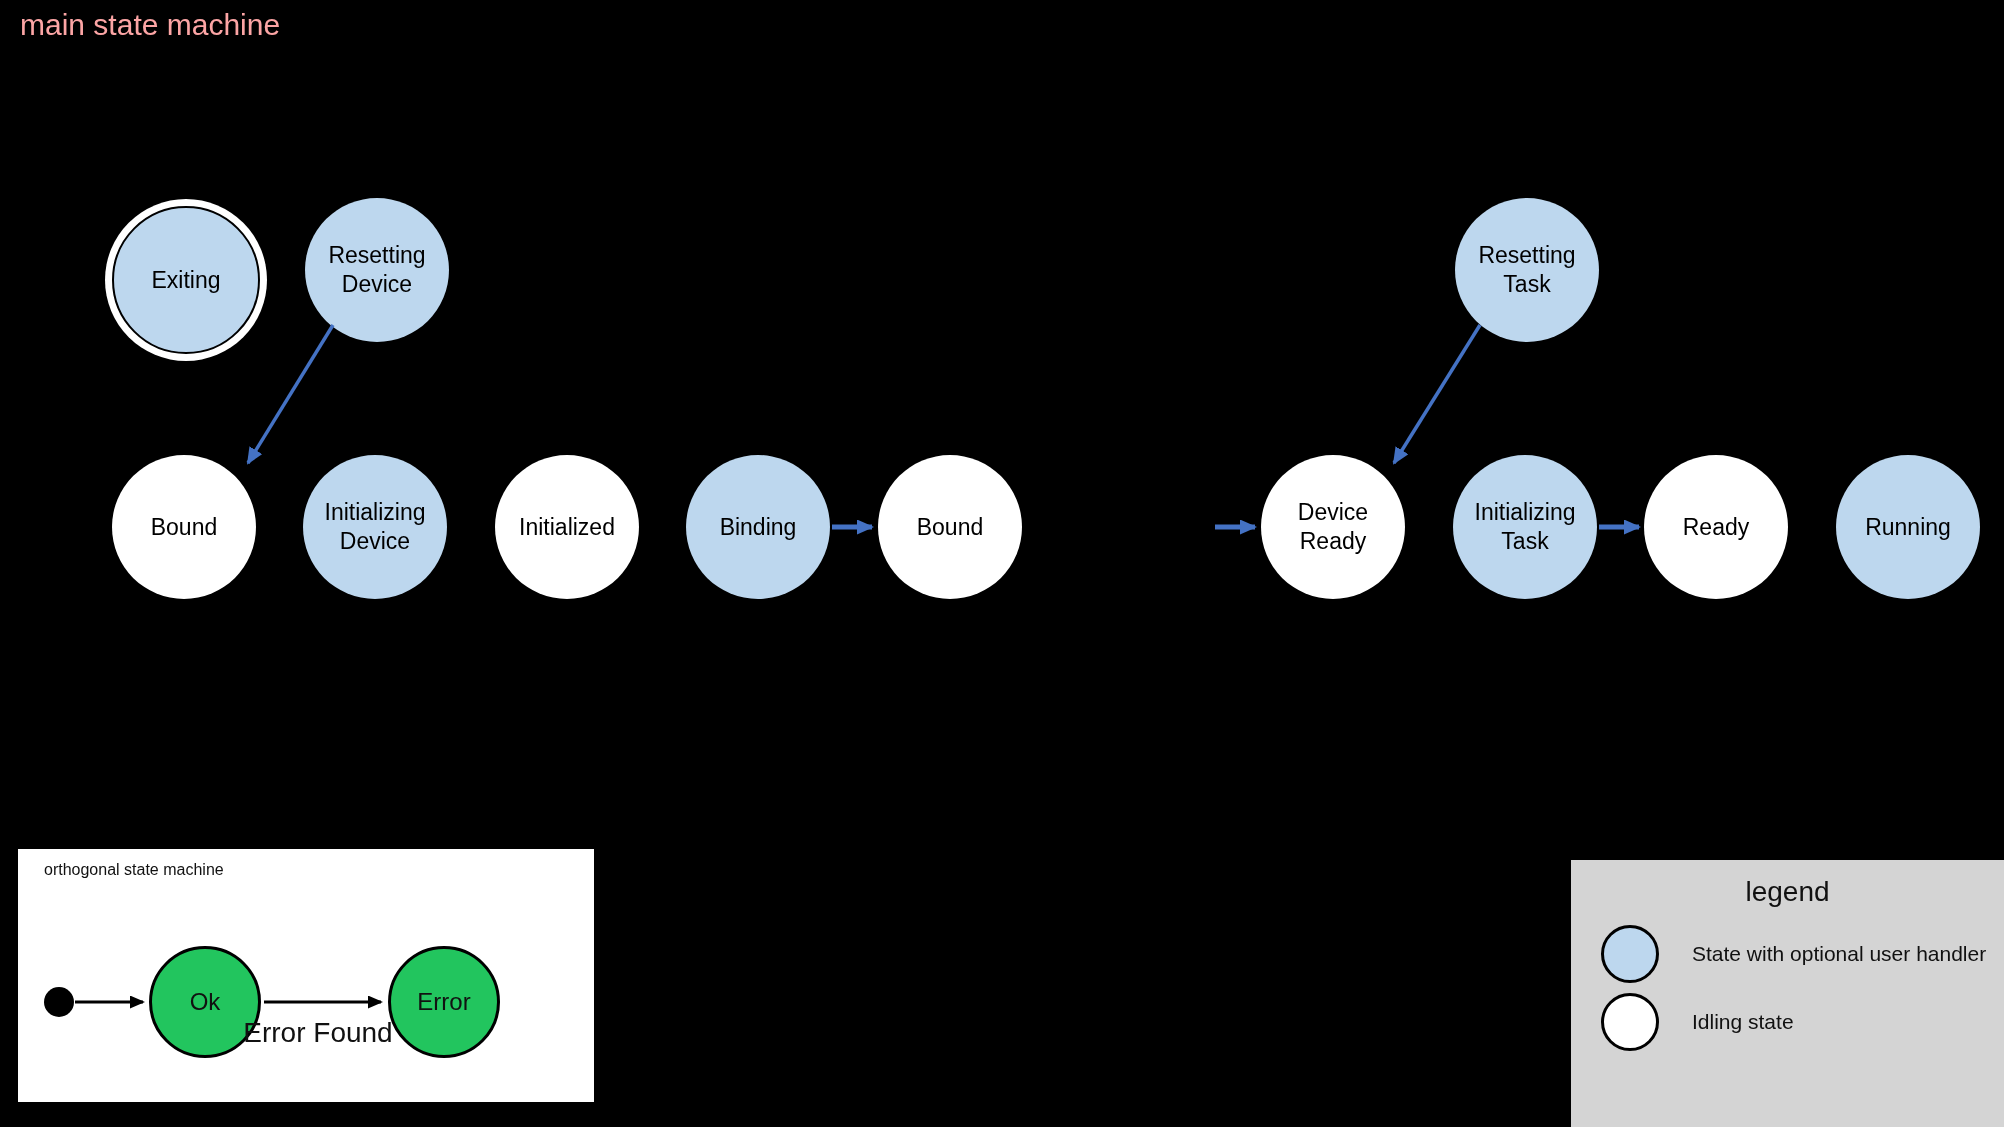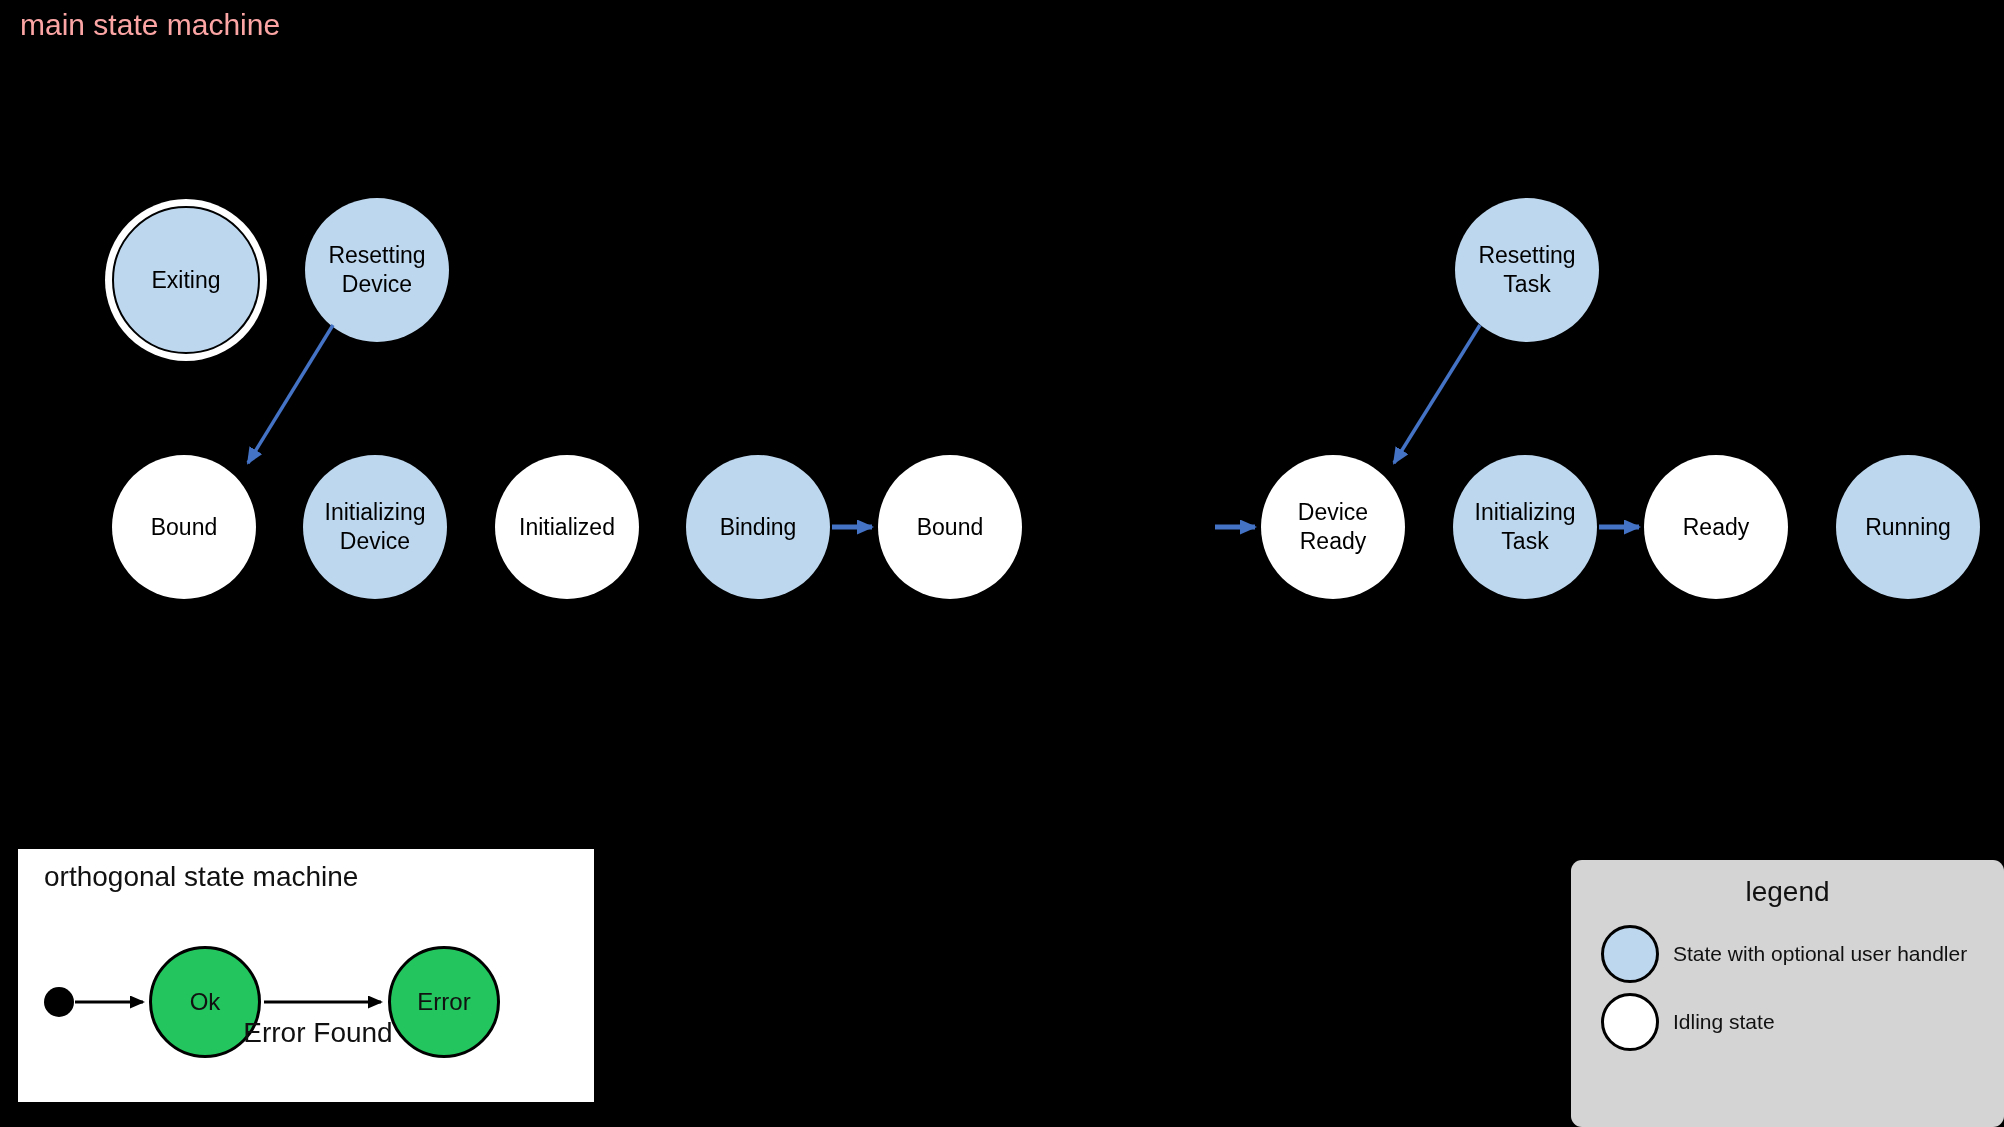--- a/index.html
+++ b/index.html
@@ -21,45 +21,44 @@
   .state.idling { background:#ffffff; }
   .state.final  { border:2px solid #000; box-shadow:0 0 0 7px #fff; }
   
   .arrows { position:absolute; left:0; top:0; pointer-events:none; }
   
   .ortho {
     position:absolute; left:18px; top:849px; width:576px; height:253px;
     background:#fff; box-sizing:border-box;
   }
   .ortho-title {
-    position:absolute; left:26px; top:12px; font-size:28px; color:#111;
+    position:absolute; left:26px; top:12px; font-size:16px; color:#111;
   }
   .ortho-svg { position:absolute; left:0; top:0; }
   .ostate {
     position:absolute; width:112px; height:112px; border:3px solid #000;
     border-radius:50%; background:#22c55e; box-sizing:border-box;
     display:flex; align-items:center; justify-content:center;
     font-size:24px; color:#111;
   }
   .trans-label {
     position:absolute; left:200px; top:168px; width:200px; text-align:center;
     font-size:28px; color:#111;
   }
   
   .legend {
     position:absolute; left:1571px; top:860px; width:433px; height:267px;
     background:#d4d4d4;
-    border-radius:11px;
   }
   .legend-title {
     position:absolute; top:16px; left:0; width:100%; text-align:center;
     font-size:28px; color:#111;
   }
   .legend-row {
-    position:absolute; left:30px; display:flex; align-items:center; gap:14px;
+    position:absolute; left:30px; display:flex; align-items:center; gap:33px;
   }
   .swatch {
     width:58px; height:58px; border:3px solid #000; border-radius:50%;
     box-sizing:border-box; flex:none;
   }
   .swatch.blue  { background:#bdd7ee; }
   .swatch.white { background:#fff; }
   .legend-label { font-size:21px; color:#111; }
 </style>
 </head>

